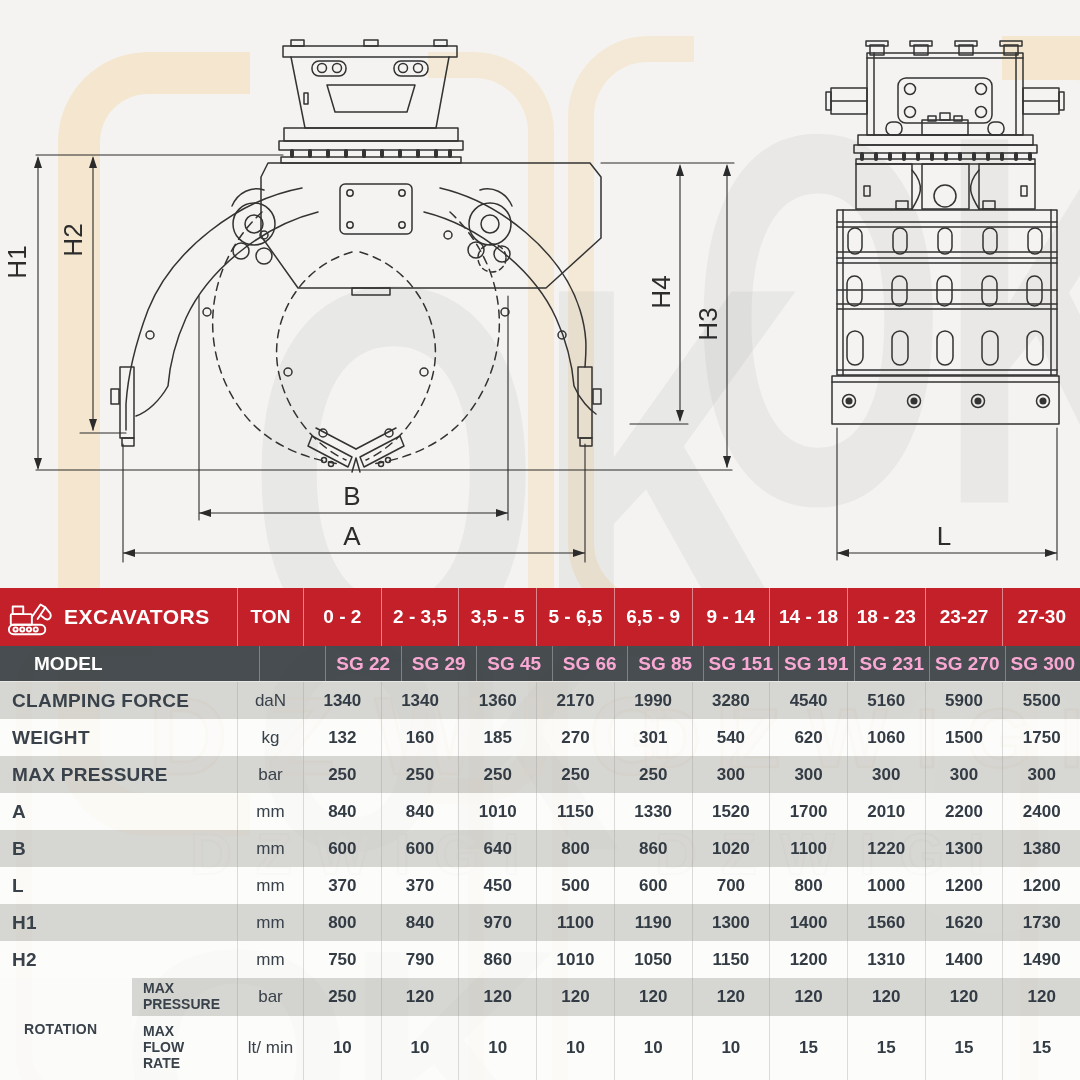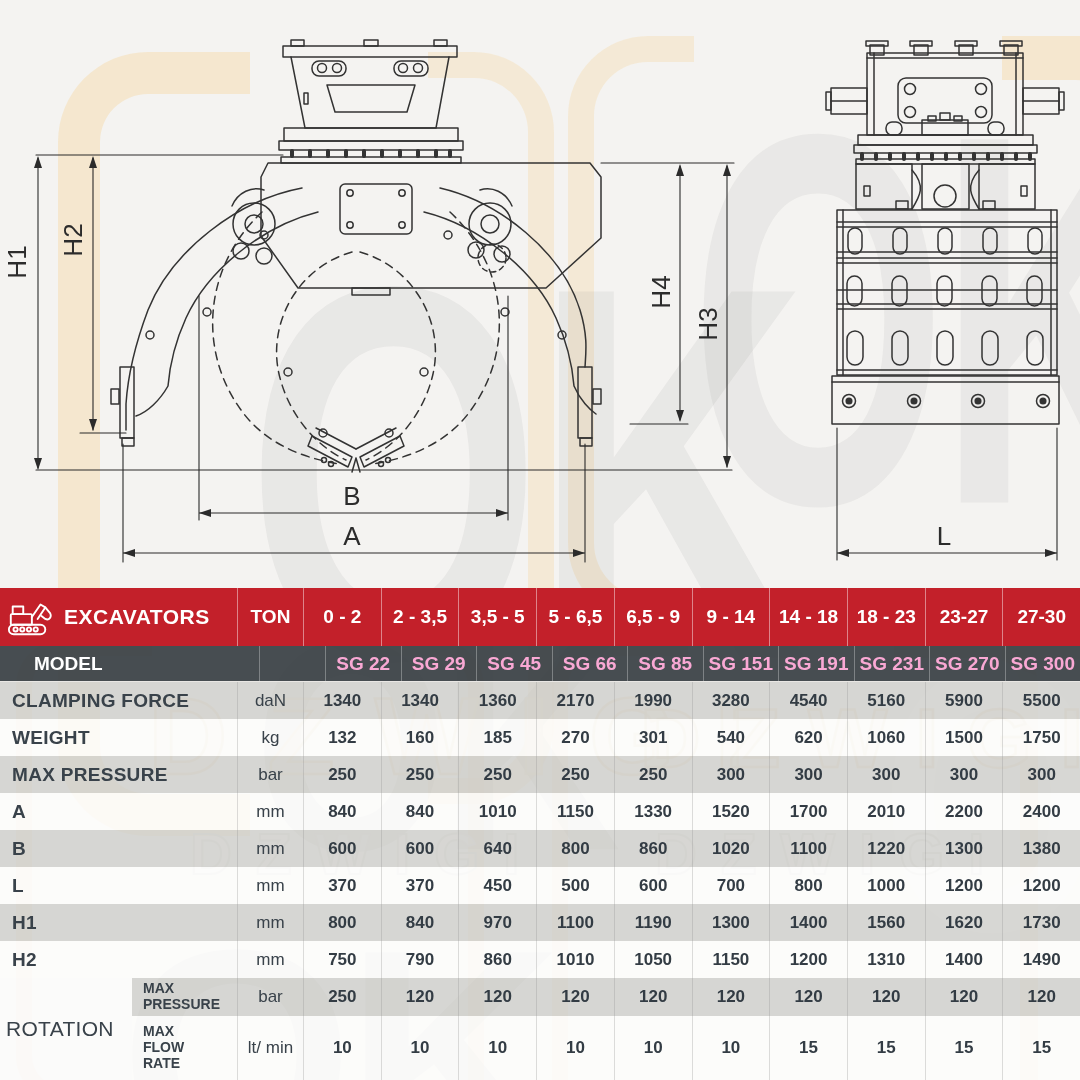--- a/index.html
+++ b/index.html
@@ -38,22 +38,22 @@
   .r-model{height:36px;background:rgba(61,67,72,.95);border-bottom:1px solid #e9e7e4;padding-left:22px;}
   .r-model .label{color:#fff;font-size:19px;font-weight:700;}
   .r-model .unit{border-left:1px solid rgba(255,255,255,.3);}
   .r-model .v{color:#f9a8d4;font-size:19px;font-weight:700;border-left:1px solid rgba(255,255,255,.3);}
   .r-data{height:37px;}
   .r-data.gray{background:rgba(208,207,204,.82);}
   .r-data.white{background:rgba(253,253,252,.86);}
   .r-data .label{font-size:19px;font-weight:700;color:var(--lbl);letter-spacing:.3px;}
   .r-data .v{font-size:17px;font-weight:700;color:var(--num);}
   .rot{position:relative;}
-  .rot-label{position:absolute;left:6px;top:50%;transform:translateY(-50%);
-             font-size:21px;font-weight:400;color:var(--lbl);z-index:2;letter-spacing:.3px;}
+  .rot-label{position:absolute;left:24px;top:50%;transform:translateY(-50%);
+             font-size:14px;font-weight:700;color:var(--lbl);z-index:2;letter-spacing:.3px;}
   .r-rot{height:38px;}
   .r-rot.tall{height:64px;}
   .r-rot .spacer{width:132px;background:rgba(252,252,251,.85);}
   .r-rot .sub{width:105px;display:flex;align-items:center;padding-left:11px;box-sizing:border-box;}
   .r-rot .sub span{display:inline-block;max-width:72px;font-size:14px;font-weight:700;
                    color:var(--lbl);line-height:1.12;}
   .r-rot.gray .sub,.r-rot.gray .unit,.r-rot.gray .vals{background:rgba(208,207,204,.82);}
   .r-rot.white .sub,.r-rot.white .unit,.r-rot.white .vals{background:rgba(253,253,252,.86);}
   .r-rot .unit{line-height:1.1;text-align:center;}
   .r-rot .v{font-size:17px;font-weight:700;color:var(--num);}

